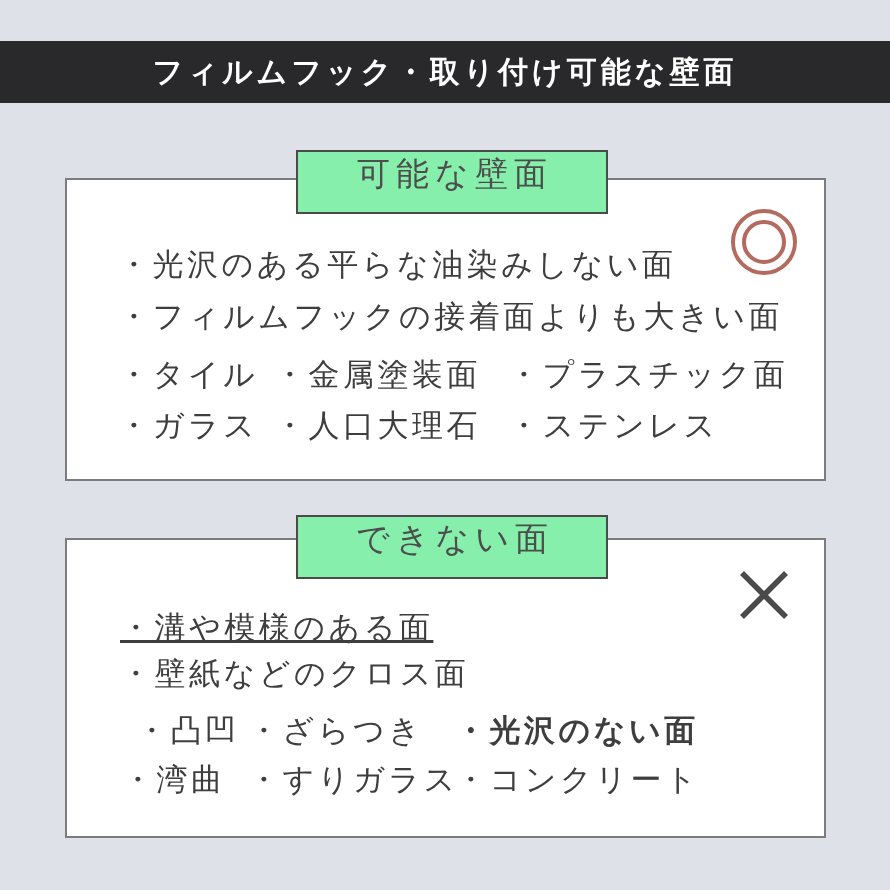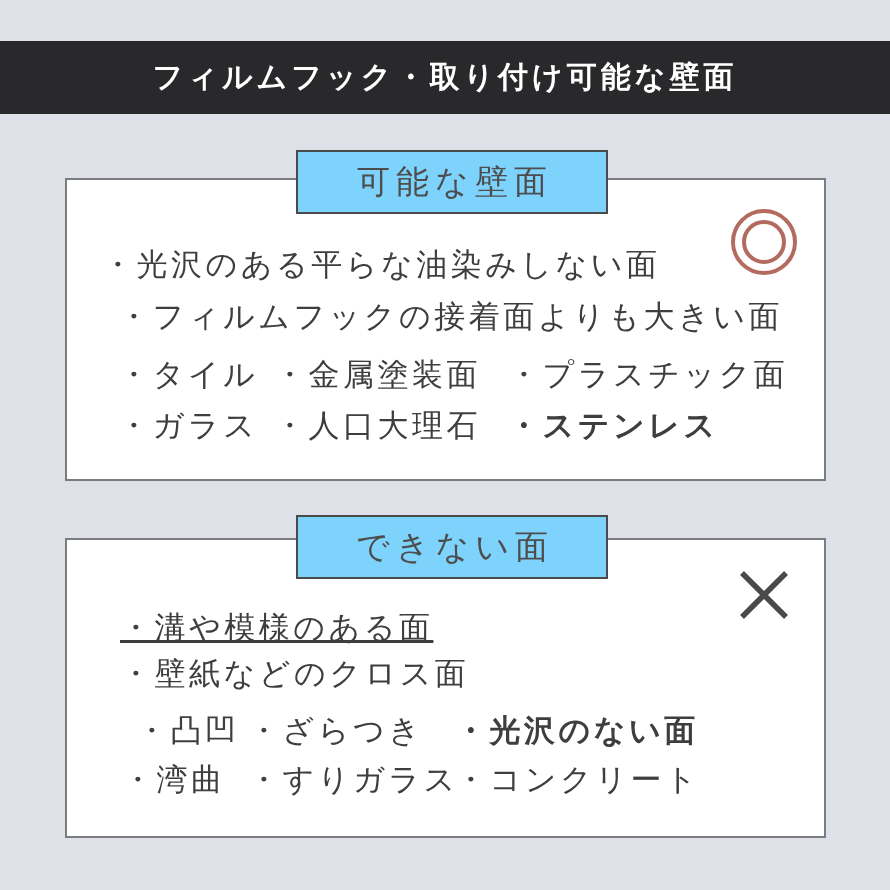--- a/index.html
+++ b/index.html
@@ -14,21 +14,21 @@
     width: 890px;
     height: 890px;
     background: #dee2e8;
     overflow: hidden;
   }
   .header-bar {
     position: absolute;
     left: 0;
     top: 41px;
     width: 890px;
-    height: 73px;
+    height: 62px;
     background: #29292b;
     display: flex;
     align-items: center;
     justify-content: center;
   }
   .header-bar .title {
     color: #ffffff;
     font-size: 30px;
     font-weight: 600;
     letter-spacing: 4px;
@@ -42,24 +42,23 @@
     border: 2px solid #7b7c80;
     box-sizing: content-box;
   }
   .panel.ok  { top: 178px; height: 299px; }
   .panel.ng  { top: 538px; height: 296px; }
   .panel-label {
     position: absolute;
     left: 296px;
     width: 308px;
     height: 60px;
-    background: #7dd3fc;
+    background: #86efac;
     border: 2px solid #4a4a4a;
     display: flex;
-    align-items: center;
     justify-content: center;
     z-index: 2;
   }
   .panel-label.ok { top: 150px; }
   .panel-label.ng { top: 506px; margin-top: 9px; }
   .panel-label span {
     color: #4d4d4d;
     font-size: 33px;
     font-weight: 500;
     letter-spacing: 6px;
@@ -97,30 +96,30 @@
     <span>可能な壁面</span>
   </div>
 
   <div class="icon-wrap ok-icon-wrap">
     <svg width="80" height="80" viewBox="0 0 80 80">
       <circle cx="40" cy="40" r="31" fill="none" stroke="#b26b5e" stroke-width="4"></circle>
       <circle cx="40" cy="40" r="20" fill="none" stroke="#b26b5e" stroke-width="4"></circle>
     </svg>
   </div>
 
-  <div class="txt" style="left:102px; top:249px;">・光沢のある平らな油染みしない面</div>
+  <div class="txt" style="left:118px; top:249px;">・光沢のある平らな油染みしない面</div>
   <div class="txt" style="left:118px; top:301px;">・フィルムフックの接着面よりも大きい面</div>
 
   <div class="txt" style="left:274px; top:359px;">・金属塗装面</div>
   <div class="txt" style="left:118px; top:359px;">・タイル</div>
   <div class="txt" style="left:508px; top:359px;">・プラスチック面</div>
 
   <div class="txt" style="left:118px; top:410px;">・ガラス</div>
   <div class="txt" style="left:274px; top:410px;">・人口大理石</div>
-  <div class="txt" style="left:508px; top:410px;font-weight:bold;">・ステンレス</div>
+  <div class="txt" style="left:508px; top:410px;">・ステンレス</div>
 
   <div class="panel ng"></div>
 
   <div class="panel-label ng">
     <span>できない面</span>
   </div>
 
   <div class="icon-wrap ng-icon-wrap">
     <svg width="52" height="52" viewBox="0 0 52 52">
       <line x1="4" y1="4" x2="48" y2="48" stroke="#4a4a4a" stroke-width="5.5"></line>

